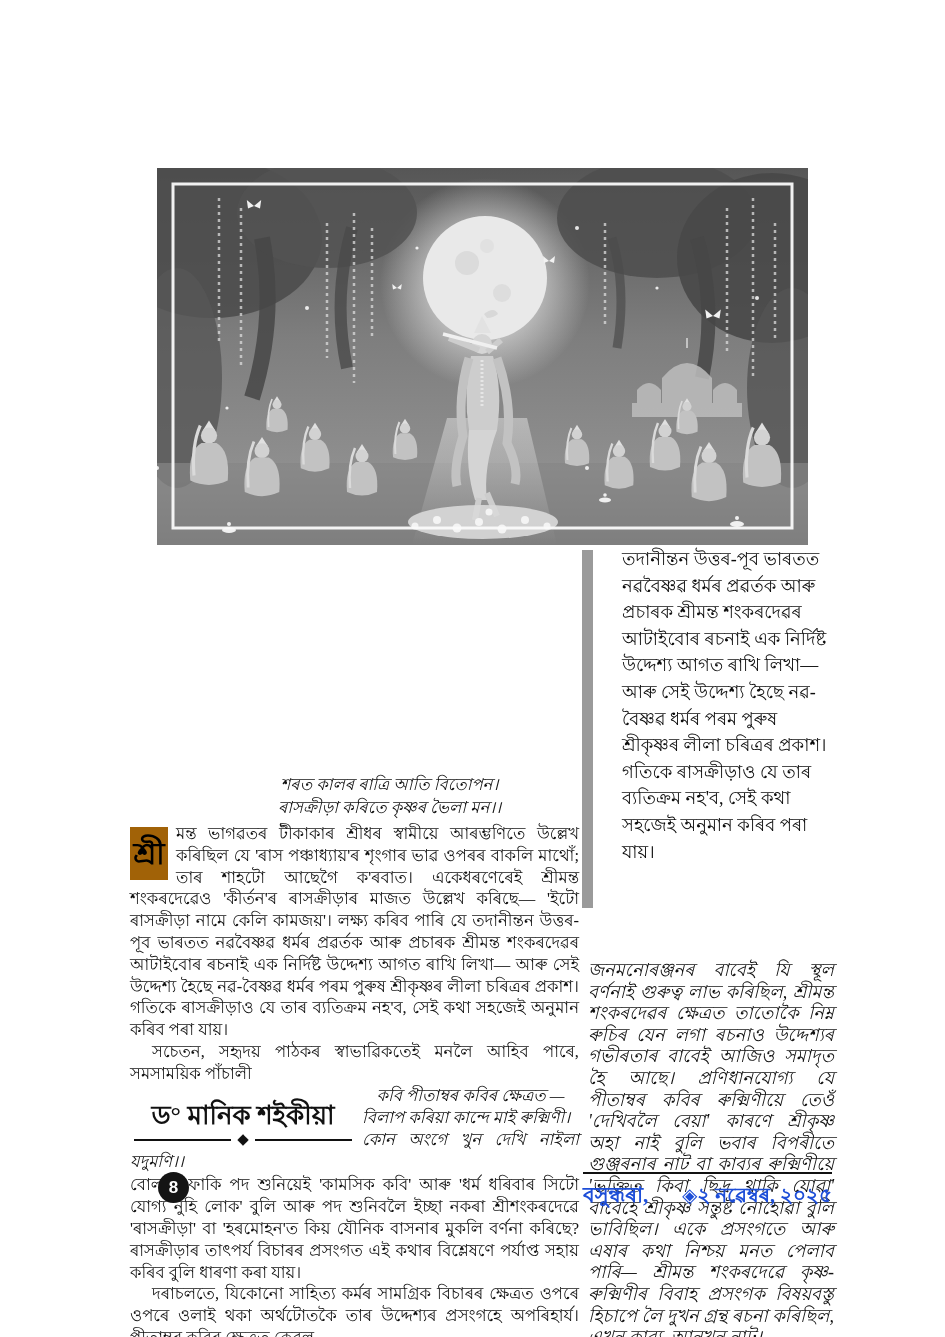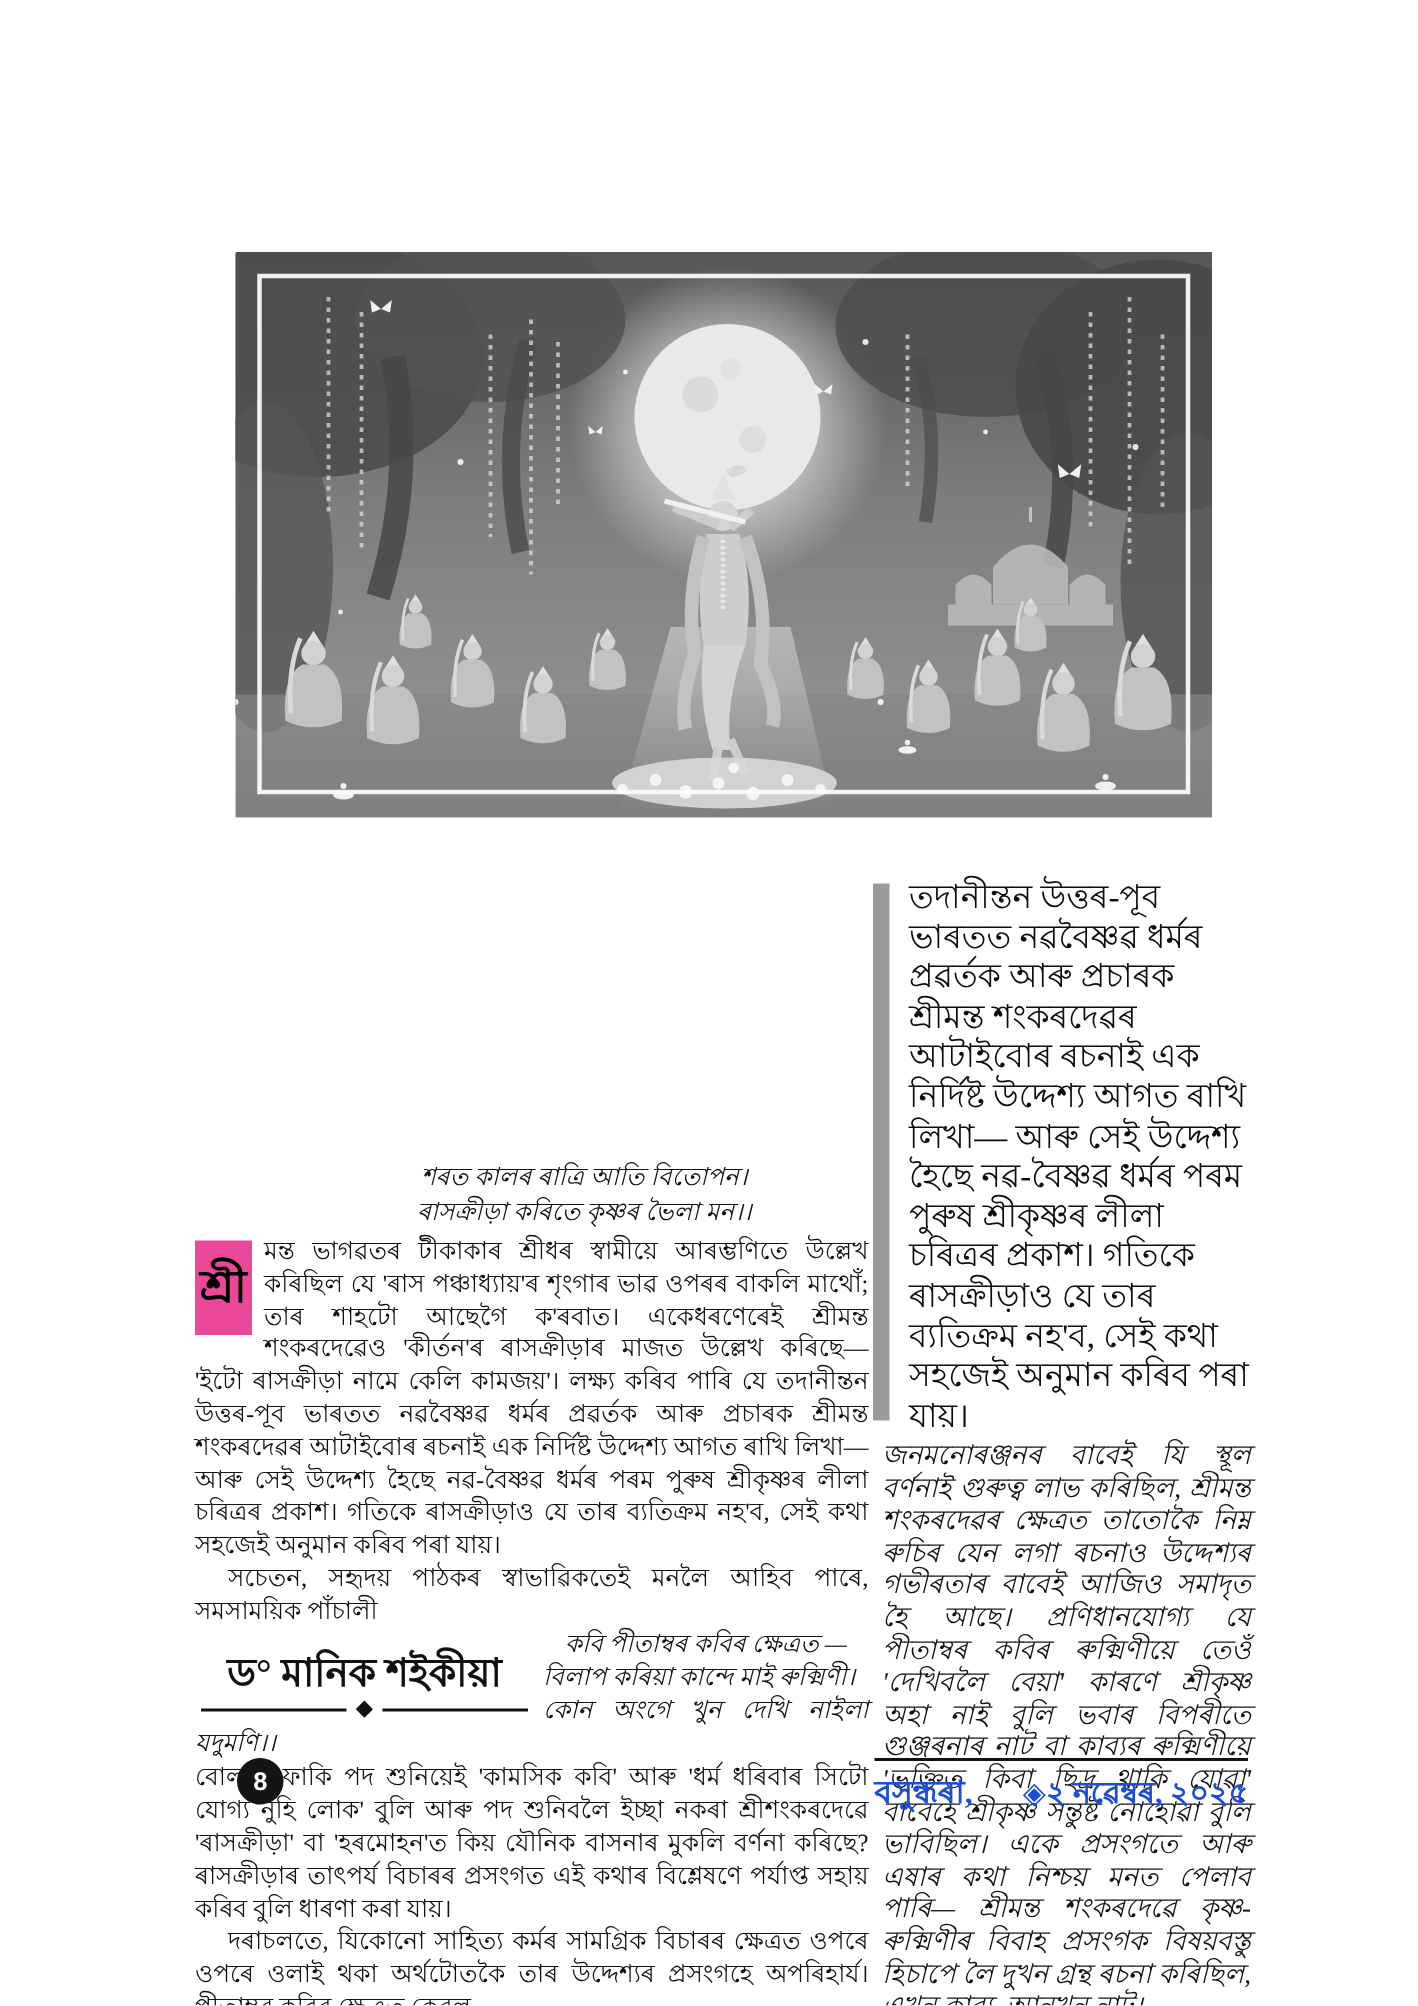--- a/index.html
+++ b/index.html
@@ -12,38 +12,38 @@
   .hero svg{display:block;width:100%;height:100%;}
   
   .headline{
     position:absolute;left:130px;top:568px;width:458px;
     text-align:right;color:#7a7a7a;font-weight:600;
     font-size:46px;line-height:68px;letter-spacing:.5px;
   }
   
   .pullquote{
     position:absolute;left:582px;top:546px;width:252px;box-sizing:border-box;
-    padding-left:24px;font-size:22px;line-height:26.6px;color:#0c0c0c;margin-top:39px;
+    padding-left:40px;font-size:18px;line-height:26.6px;color:#0c0c0c;
   }
   .pullquote .bar{
     position:absolute;left:0;top:4px;width:11px;height:358px;background:#9a9a9a;
   }
   
   .col-left{
     position:absolute;left:130px;top:774px;width:449px;
     font-size:16.5px;line-height:21.8px;text-align:justify;
   }
   .col-right{
     position:absolute;left:588px;top:960px;width:246px;
     font-size:18px;line-height:21.6px;text-align:justify;font-style:italic;
   }
   .epigraph{ text-align:center;font-style:italic;margin:0 0 4px 70px;line-height:22.5px; }
   .dropcap{
-    float:left;width:38px;height:63px;margin:4px 8px 2px 0;
-    background:#ec4899;color:#000;font-weight:bold;font-size:30px;
+    float:left;width:38px;height:53px;margin:4px 8px 2px 0;
+    background:#a16207;color:#000;font-weight:bold;font-size:30px;
     display:flex;align-items:center;justify-content:center;
   }
   p{margin:0;}
   .indent{text-indent:22px;}
   .author-box{
     float:left;width:218px;margin:20px 10px 4px 4px;text-align:center;
   }
   .author-name{font-size:26px;font-weight:bold;white-space:nowrap;}
   .author-rule{display:flex;align-items:center;margin-top:6px;}
   .author-rule .ln{flex:1;height:2px;background:#111;}

